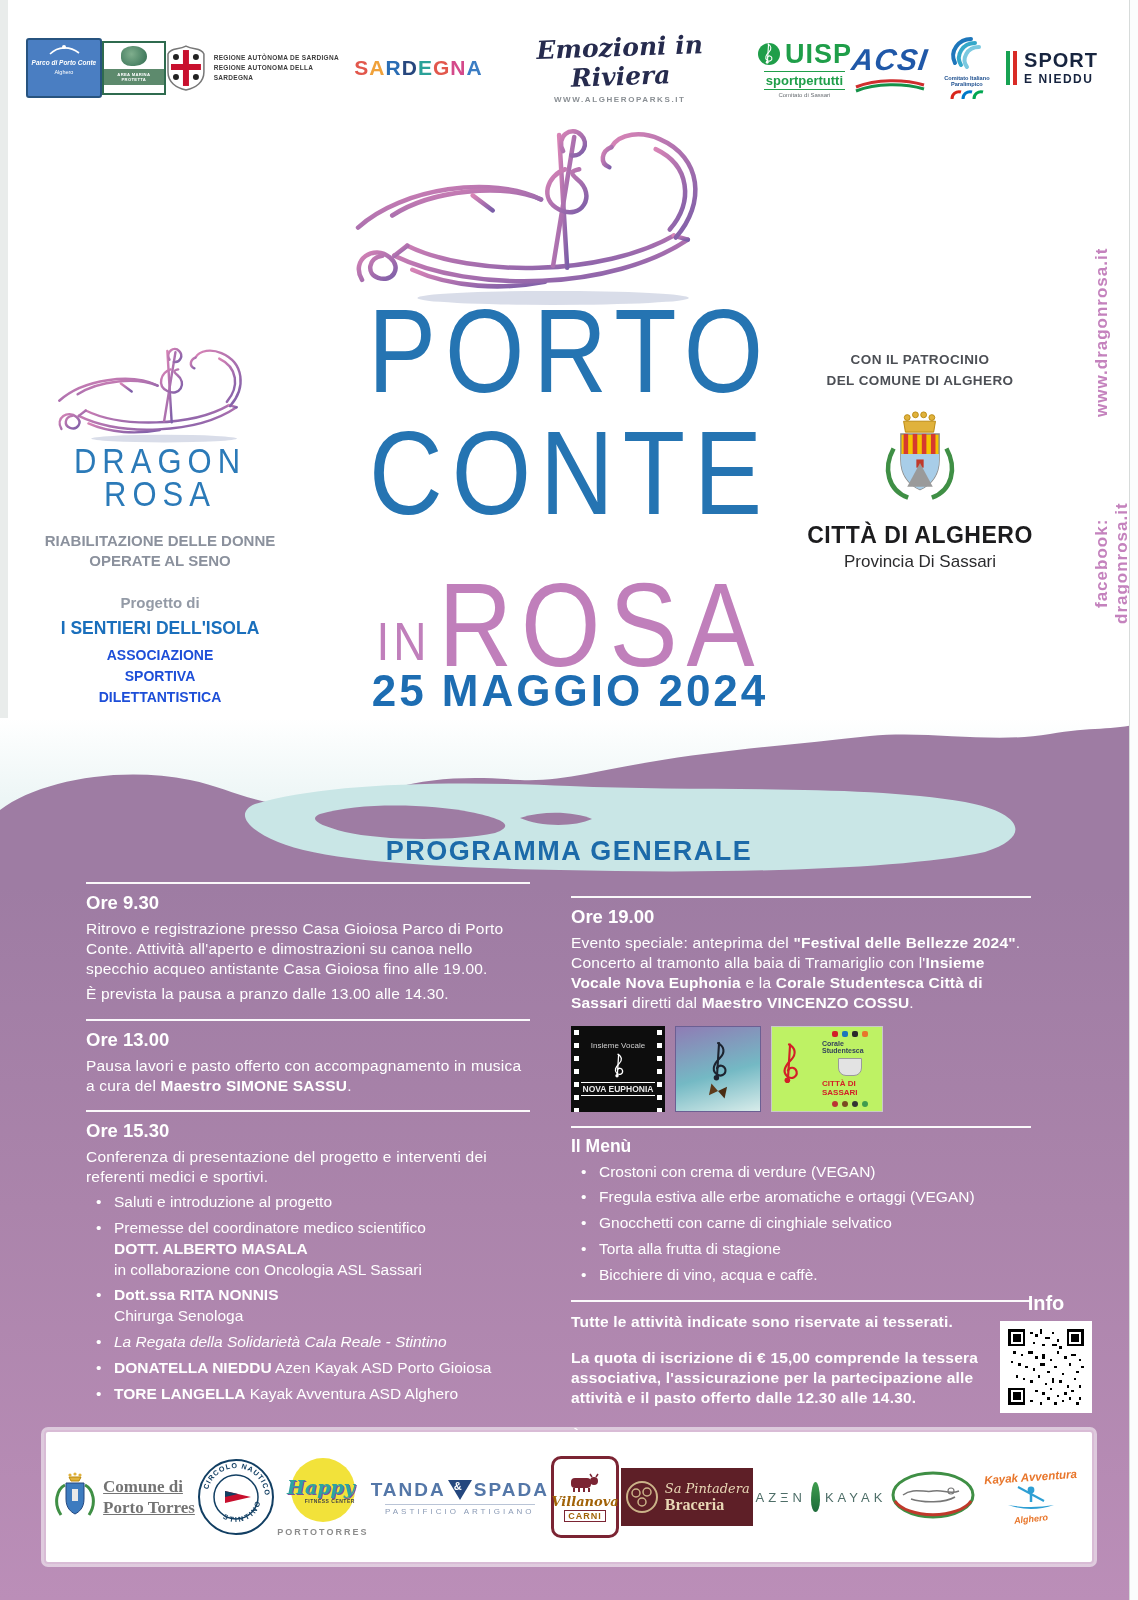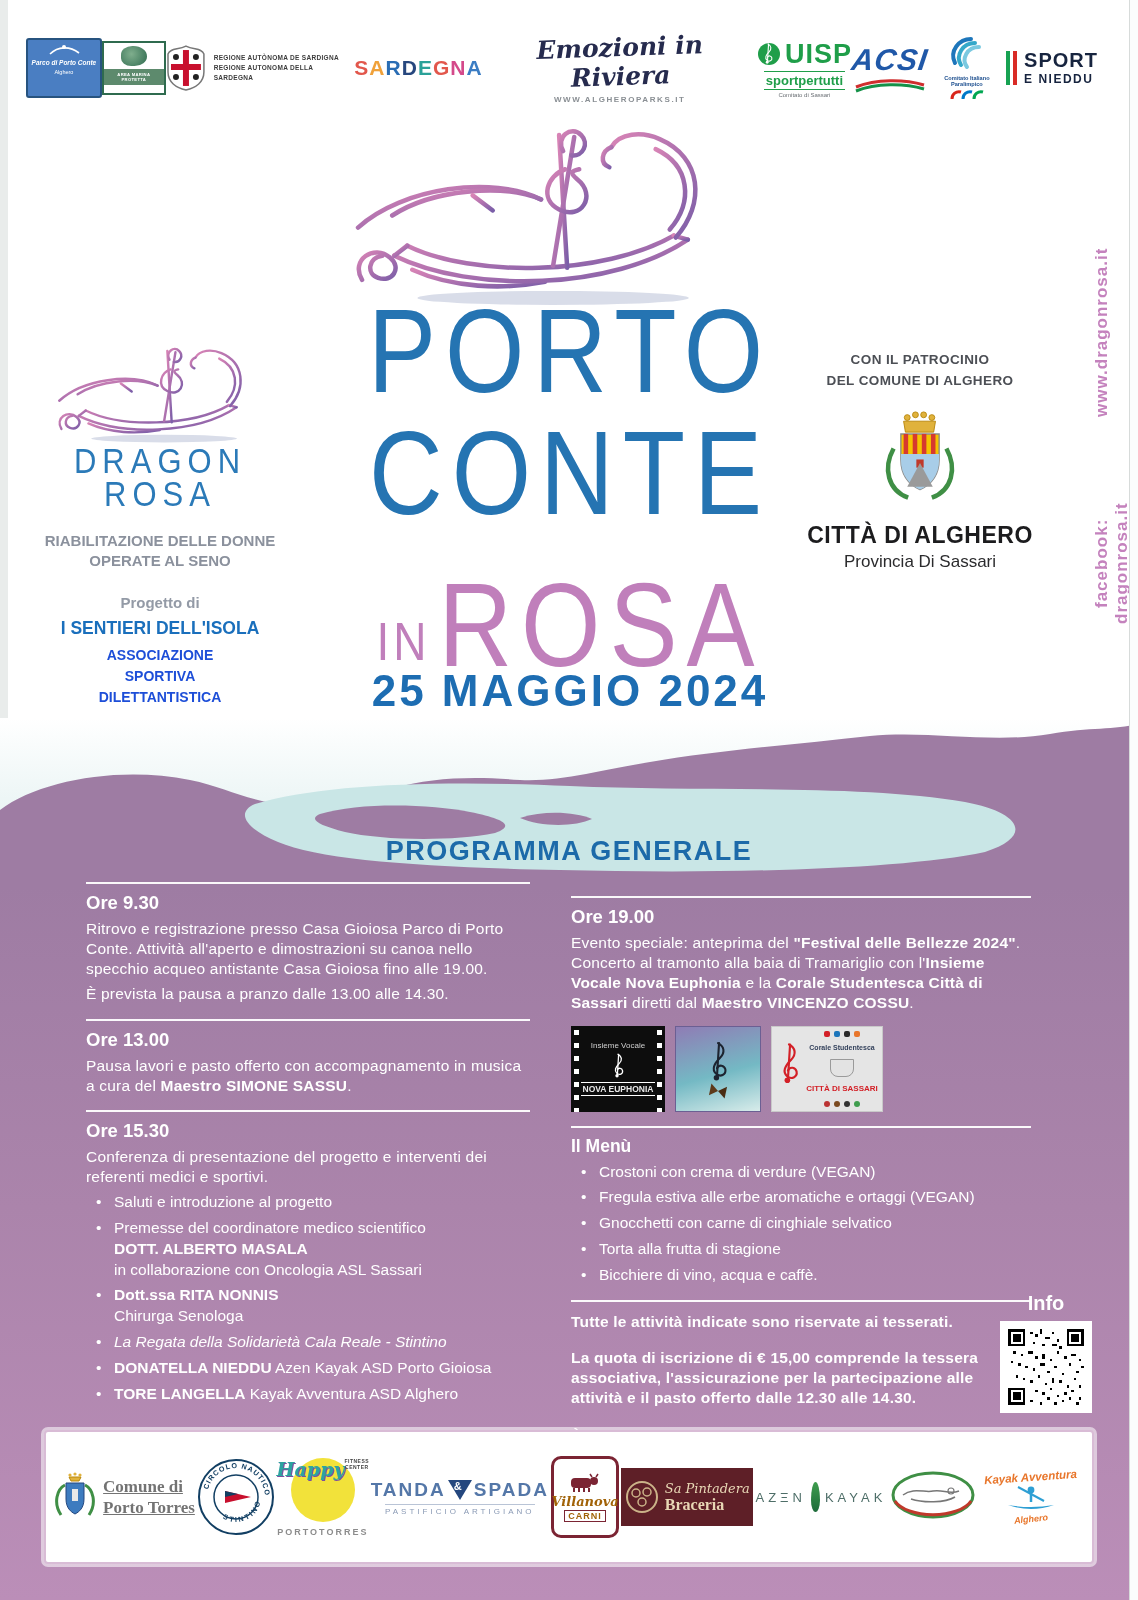--- a/index.html
+++ b/index.html
@@ -98,21 +98,21 @@
   .choir-nova::before,.choir-nova::after{content:"";position:absolute;top:0;bottom:0;width:7px;
       background-image:repeating-linear-gradient(to bottom,#fff 0 5px,transparent 5px 13px);background-size:5px 13px;background-repeat:repeat-y;background-position:center 4px;}
   .choir-nova::before{left:2px;}
   .choir-nova::after{right:2px;}
   .choir-nova .t1{font-size:8px;color:#cfcfcf;}
   .choir-nova .t2{font-size:8.5px;font-weight:700;border-top:1px solid #fff;border-bottom:1px solid #fff;padding:1px 2px;}
   .choir-euph{width:86px;background:linear-gradient(165deg,#8f7cb5 0%,#74b9c4 55%,#d8ecea 100%);
       display:flex;flex-direction:column;align-items:center;justify-content:center;border:1px solid #6b5f93;}
   .choir-euph .bfly{width:0;height:0;border-left:8px solid #5d3a1a;border-right:8px solid #4a2c12;
       border-top:6px solid transparent;border-bottom:6px solid transparent;transform:rotate(12deg);margin-top:2px;}
-  .choir-corale{width:112px;background:#e5e5e5;border:1px solid #c9c9c9;display:flex;padding:4px;gap:4px;}
+  .choir-corale{width:112px;background:#bef264;border:1px solid #c9c9c9;display:flex;padding:4px;gap:20px;}
   .choir-corale .right{flex:1;display:flex;flex-direction:column;align-items:center;justify-content:space-between;}
   .dotrow{display:flex;gap:4px;}
   .dotrow i{width:6px;height:6px;border-radius:2px;display:block;}
   .dotrow.r2 i{border-radius:50%;}
   .choir-corale .t1{font-size:7px;font-weight:700;color:#34425c;}
   .choir-corale .shield{width:22px;height:16px;background:#e3e3e3;border:1px solid #9a9a9a;border-radius:0 0 8px 8px;}
   .choir-corale .t2{font-size:8px;font-weight:800;color:#d32027;}
 
   
   .qr-block{position:absolute;left:996px;top:1292px;width:100px;text-align:center;color:#fff;}
@@ -126,21 +126,21 @@
   .v-fb{top:458px;height:210px;}
 
   
   .sponsors{position:absolute;left:44px;top:1430px;width:1050px;height:134px;background:#fff;
       border:2px solid #d9bcd6;border-radius:4px;box-shadow:0 0 0 3px rgba(255,255,255,.55);
       display:flex;align-items:center;justify-content:space-around;padding:0 8px;box-sizing:border-box;}
   .sp{display:flex;flex-direction:column;align-items:center;text-align:center;}
   .sp-comune{flex-direction:row;gap:8px;}
   .sp-comune .txt{font-family:"Liberation Serif",serif;font-weight:700;font-size:17px;color:#737373;text-align:left;line-height:1.25;text-decoration:underline;}
   .sp-happy .city{font-size:9px;font-weight:700;color:#8c8c8c;letter-spacing:2px;margin-top:5px;}
-  .sp-happy .circ{width:64px;height:64px;border-radius:50%;background:#f2e23a;display:flex;flex-direction:row;align-items:flex-start;justify-content:center;}
+  .sp-happy .circ{width:64px;height:64px;border-radius:50%;background:#f2e23a;display:flex;flex-direction:column;align-items:flex-end;justify-content:center;}
   .sp-happy .scr{font-family:"DejaVu Serif",serif;font-style:italic;font-weight:700;font-size:19px;color:#2da3a0;text-shadow:1px 1px 0 #7b4ea0;}
   .sp-happy .fc{font-size:5px;font-weight:700;color:#444;letter-spacing:.5px;}
   .sp-tanda .l1{display:flex;align-items:center;gap:2px;font-size:19px;letter-spacing:2px;color:#5477a8;font-weight:600;}
   .sp-tanda .amp{width:0;height:0;border-left:12px solid transparent;border-right:12px solid transparent;border-top:20px solid #24477e;position:relative;}
   .sp-tanda .amp b{position:absolute;left:-6px;top:-20px;color:#fff;font-size:11px;}
   .sp-tanda .l2{font-size:8px;letter-spacing:3px;color:#8a9ab5;margin-top:3px;border-top:1px solid #b9c4d6;padding-top:2px;}
   .sp-villa{color:#a16207;}
   .sp-villa .frame{width:62px;height:76px;border:3px solid #7b2433;border-radius:10px;display:flex;flex-direction:column;align-items:center;justify-content:center;gap:1px;}
   .sp-villa .scr{font-family:"DejaVu Serif",serif;font-style:italic;font-weight:700;font-size:13px;}
   .sp-villa .sub{font-size:9px;font-weight:800;border:1px solid #7b2433;padding:0 3px;letter-spacing:1px;}

